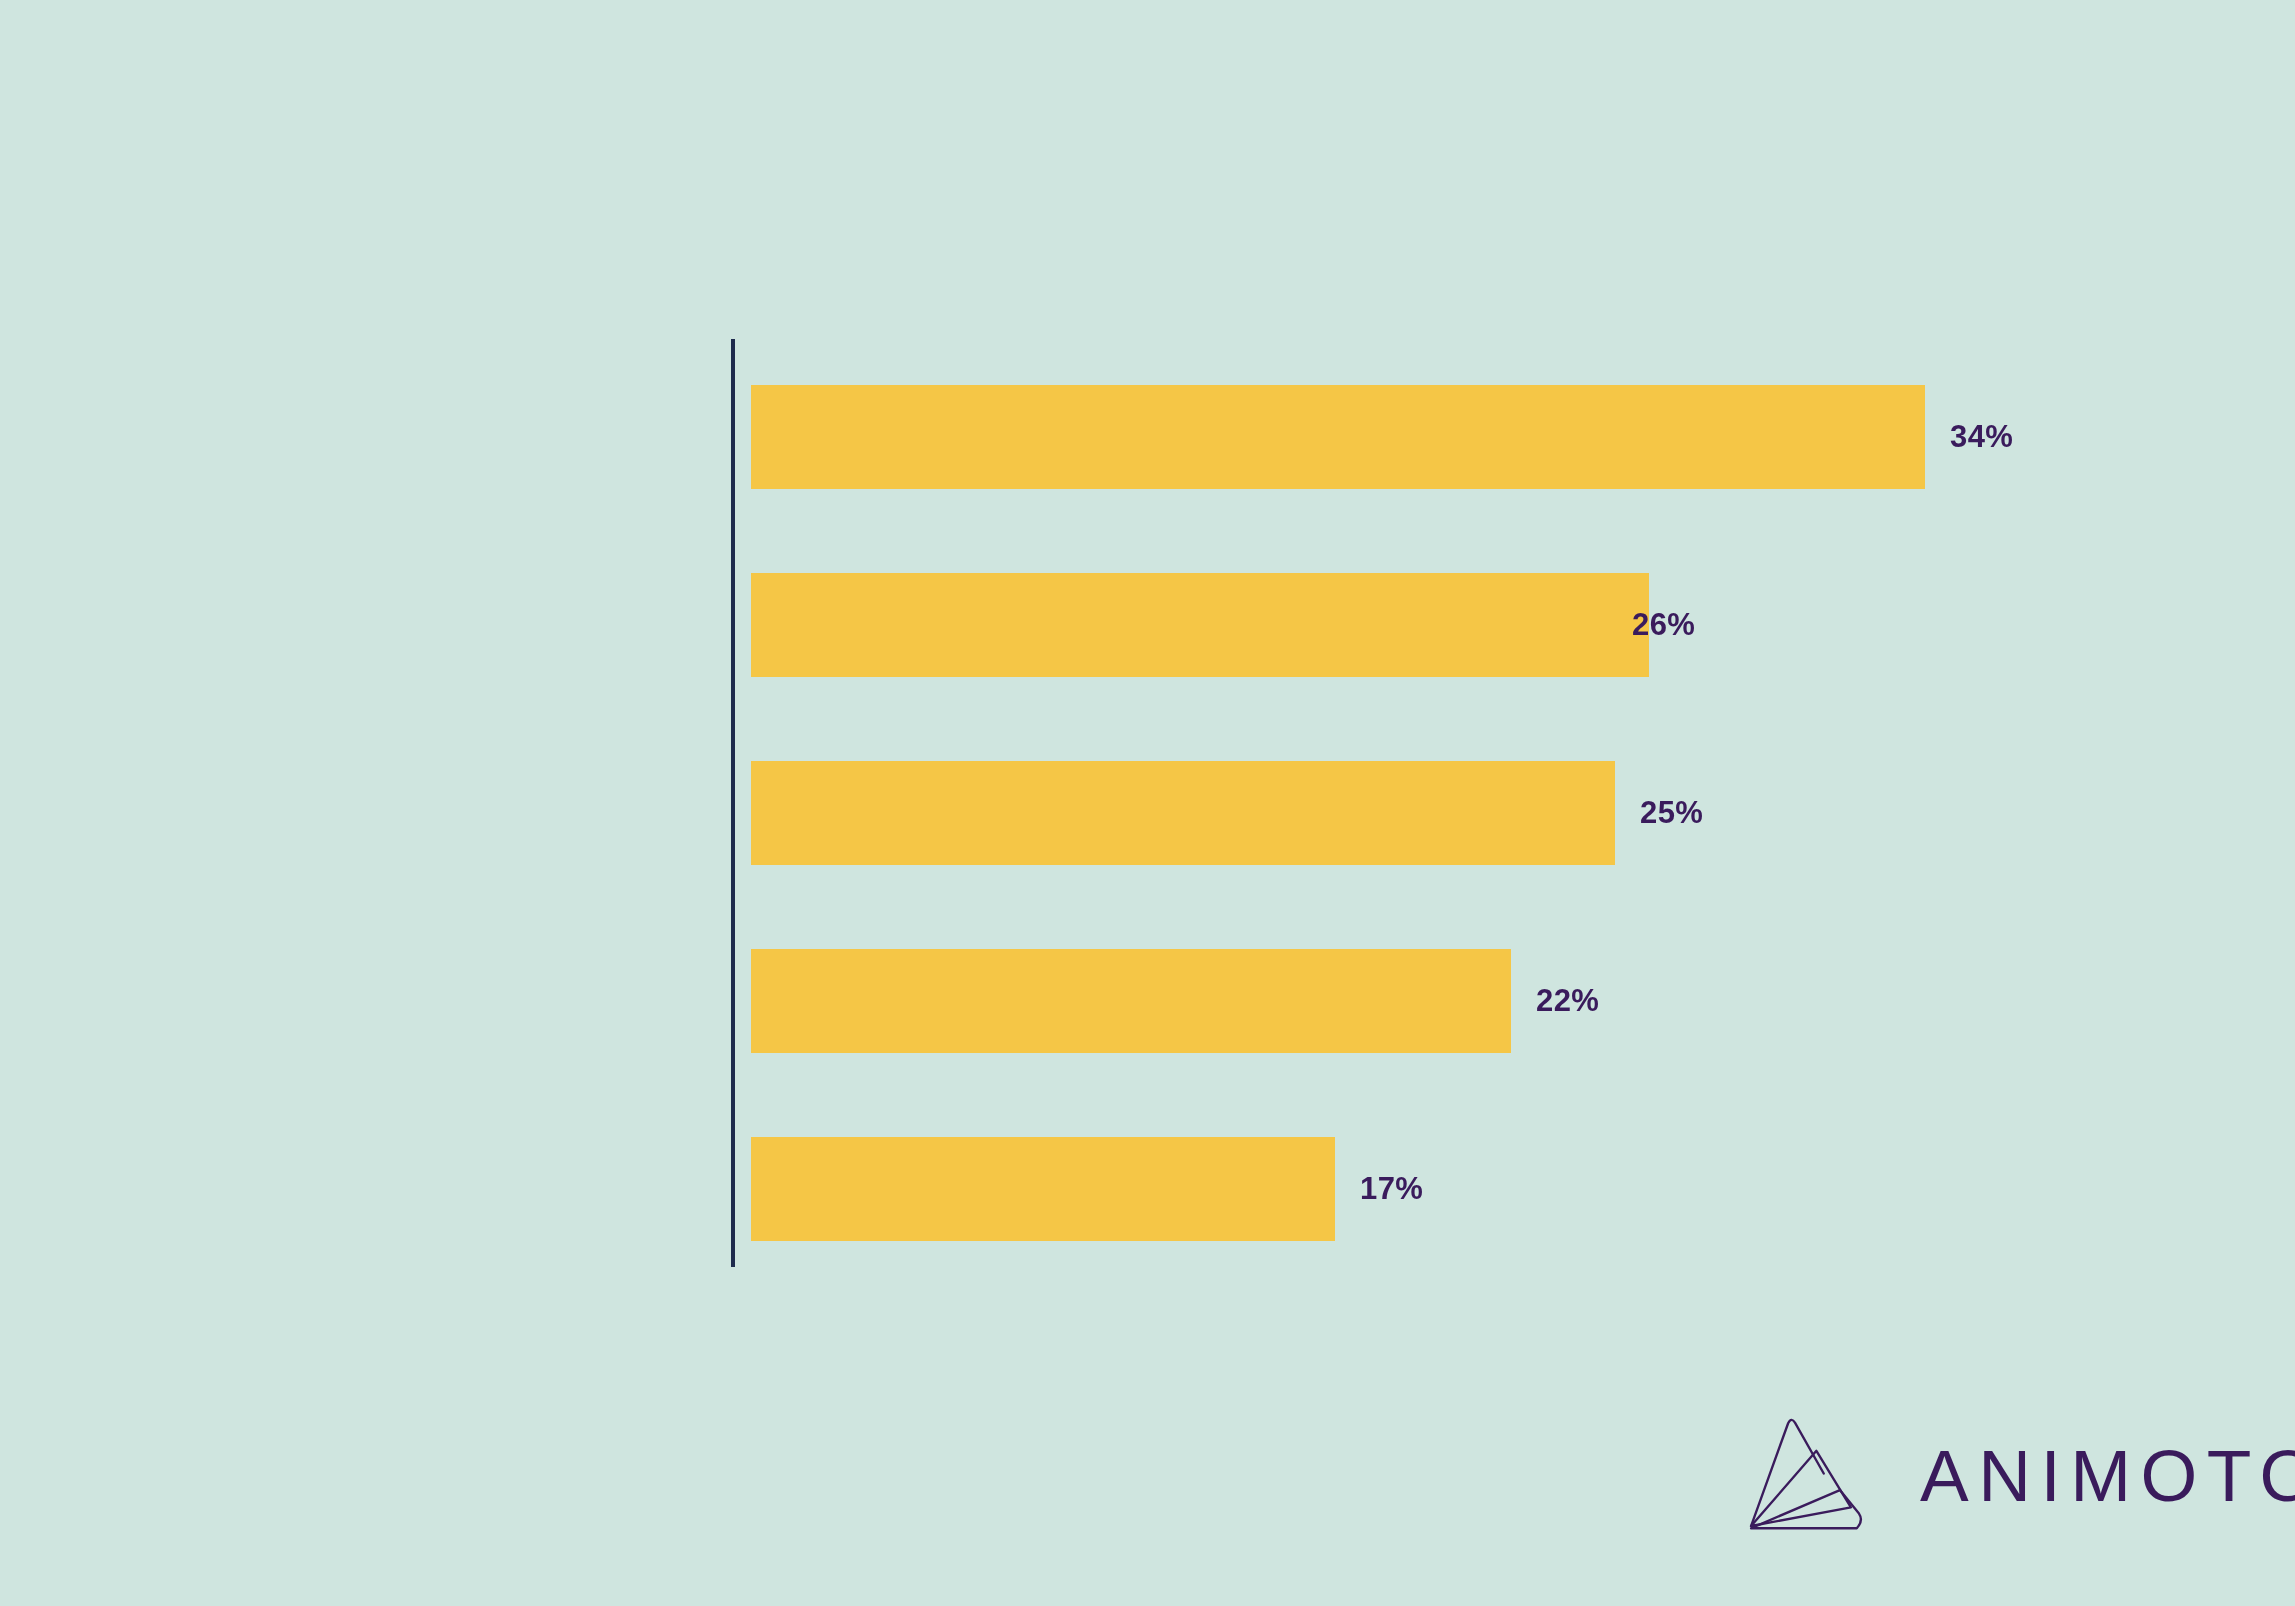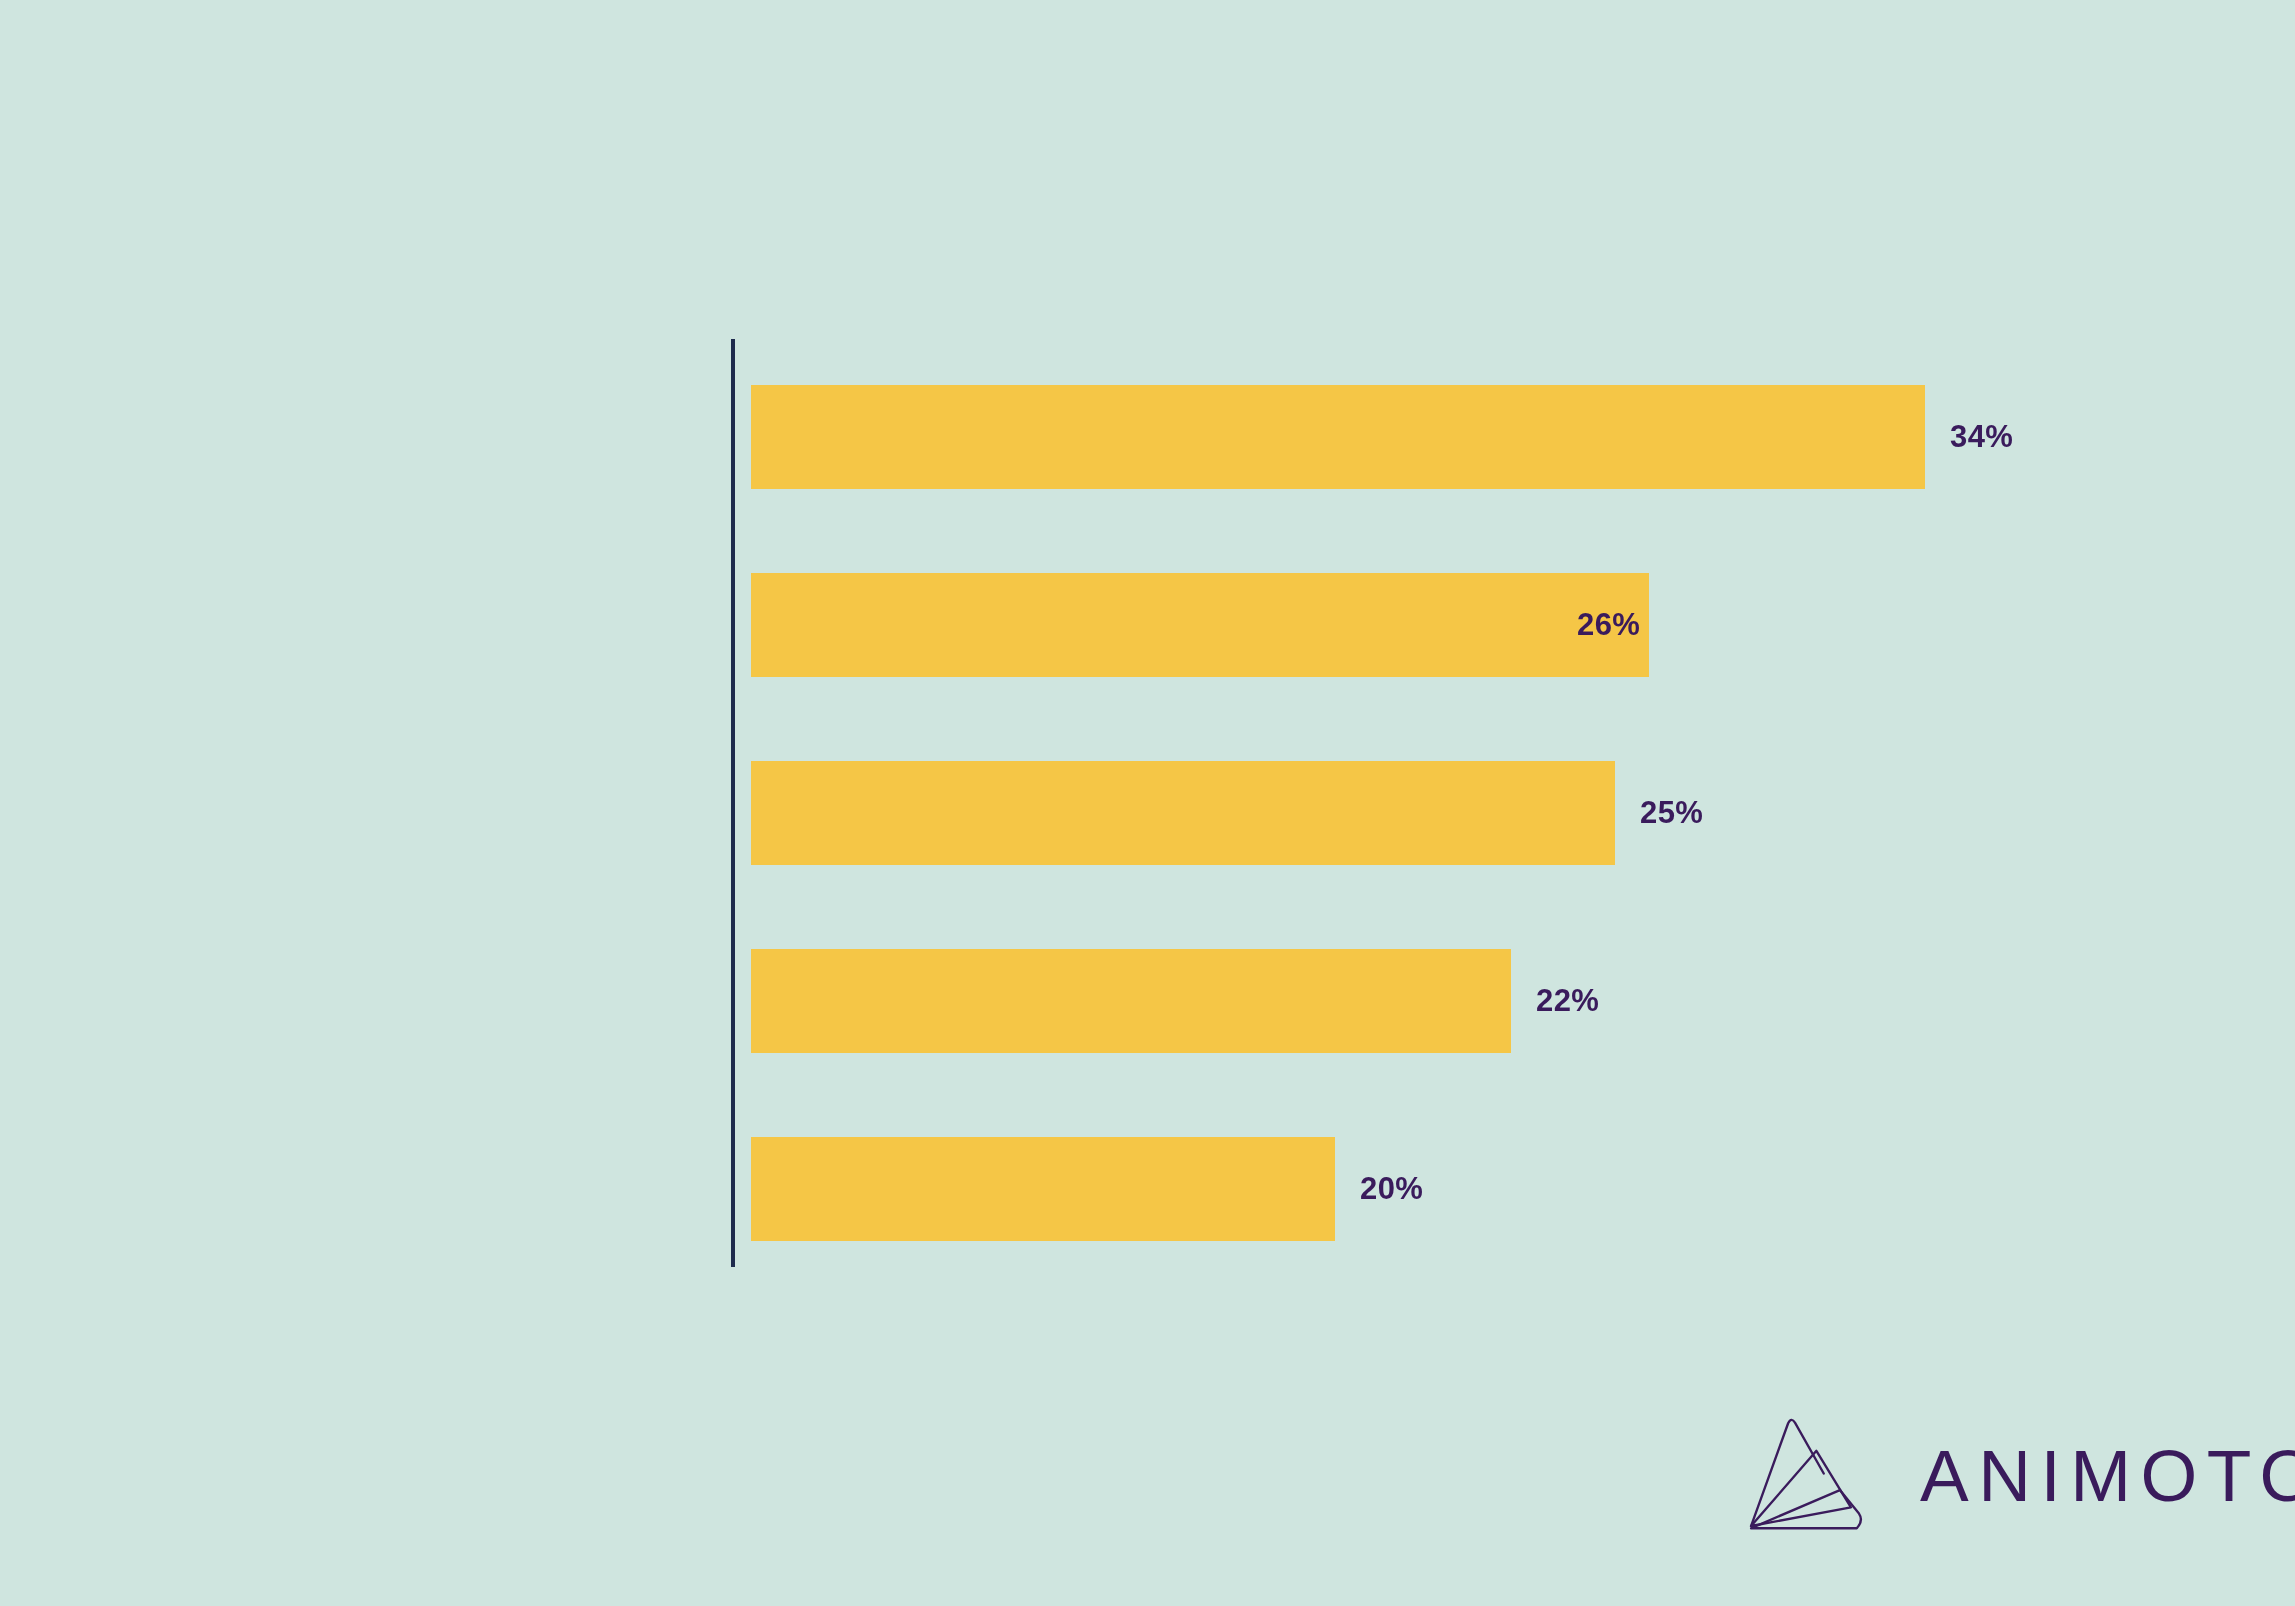--- a/index.html
+++ b/index.html
@@ -98,39 +98,39 @@
 
     <div class="bar-row" style="top:385px;">
 
       <div class="bar" style="width:1174px;"></div>
       <div class="bar-value" style="left:1950px;">34%</div>
     </div>
 
     <div class="bar-row" style="top:573px;">
 
       <div class="bar" style="width:898px;"></div>
-      <div class="bar-value" style="left:1577px;">26%</div>
+      <div class="bar-value" style="left:1632px;">26%</div>
     </div>
 
     <div class="bar-row" style="top:761px;">
 
       <div class="bar" style="width:864px;"></div>
       <div class="bar-value" style="left:1640px;text-align:center;">25%</div>
     </div>
 
     <div class="bar-row" style="top:949px;">
 
       <div class="bar" style="width:760px;"></div>
       <div class="bar-value" style="left:1536px;">22%</div>
     </div>
 
     <div class="bar-row" style="top:1137px;">
 
       <div class="bar" style="width:584px;"></div>
-      <div class="bar-value" style="left:1360px;">20%</div>
+      <div class="bar-value" style="left:1360px;">17%</div>
     </div>
 
   </div>
 
   <div class="logo">
     <svg class="logo-mark" viewBox="0 0 186 158">
       <g fill="none" stroke="#3a1b5c" stroke-width="3.2" stroke-linejoin="round" stroke-linecap="round">
 
         <path d="M2.5,148.5 L53.0,8.5 Q57.5,-0.5 62.5,8.0 L101.5,77.0"></path>
 

